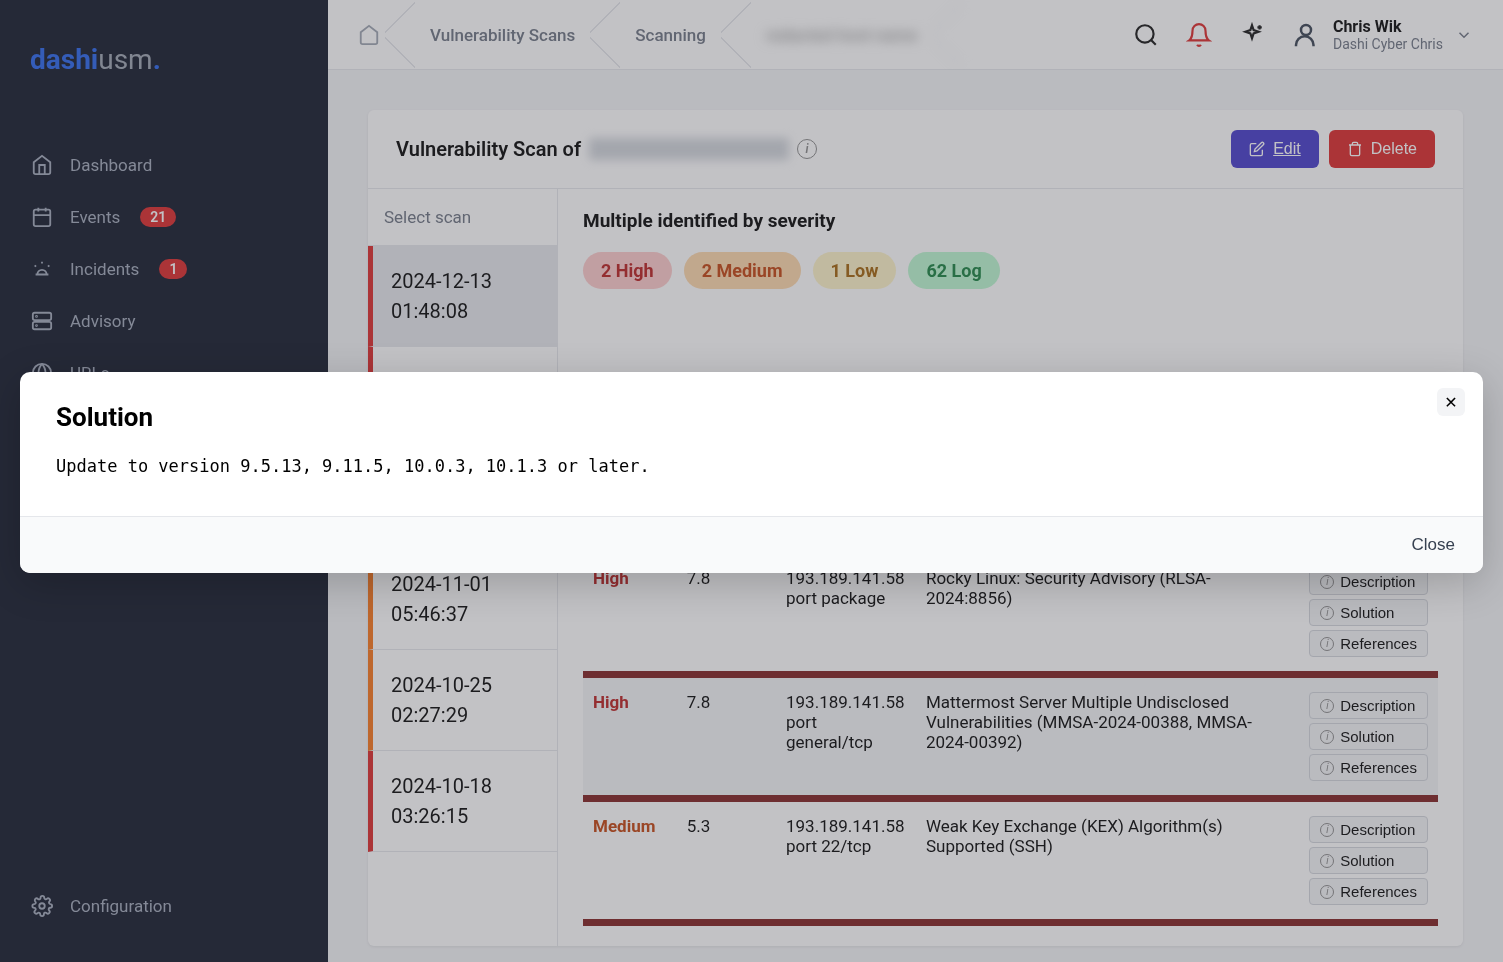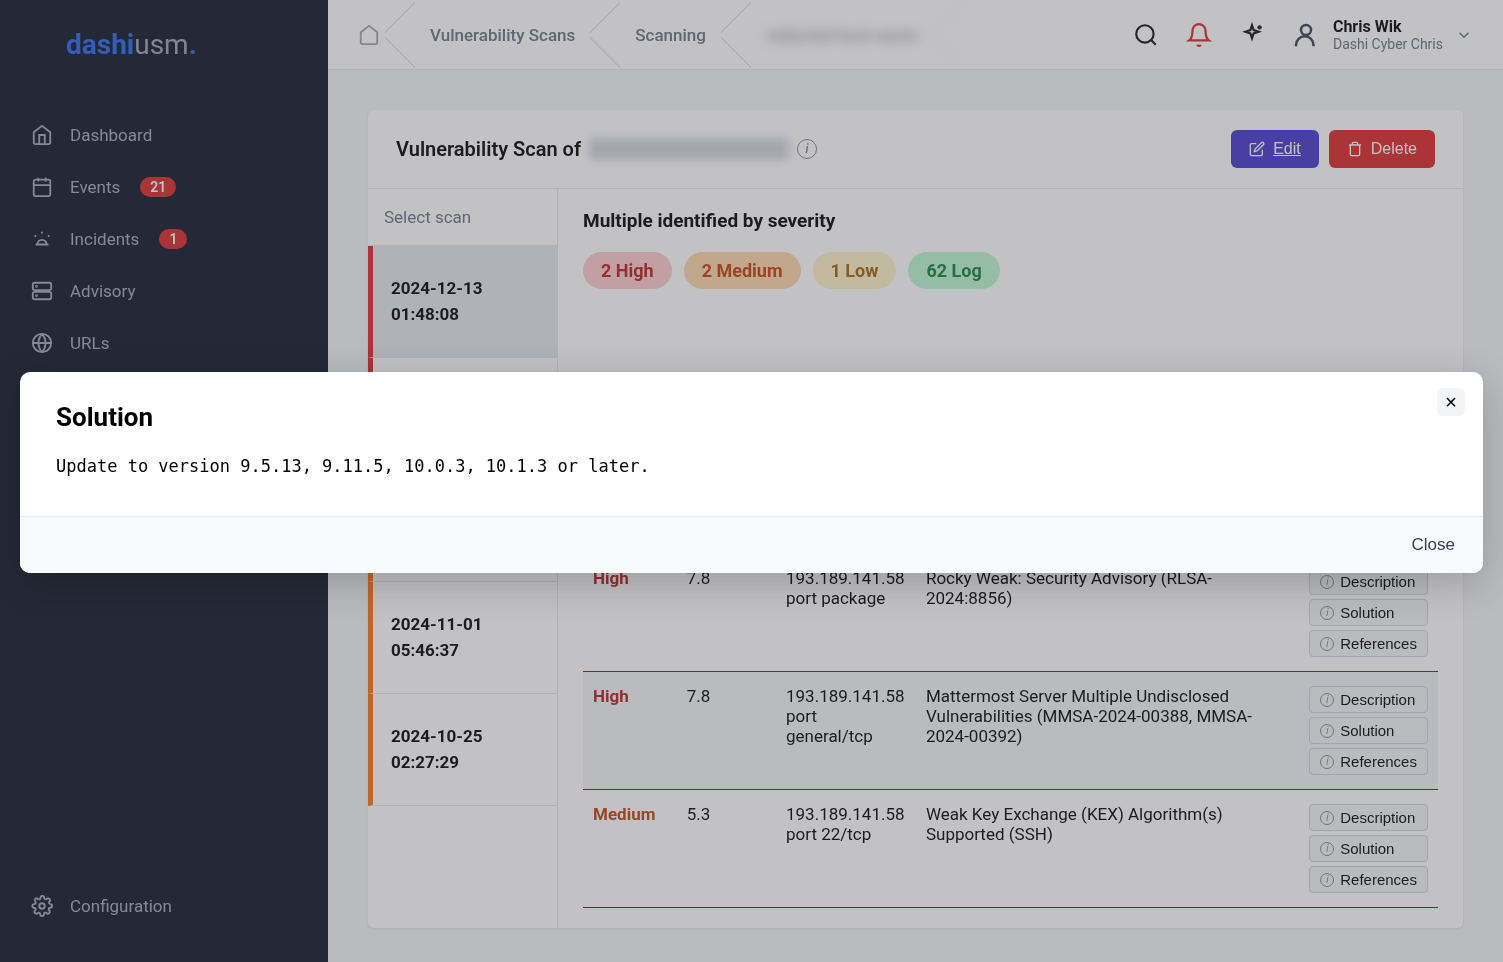--- a/index.html
+++ b/index.html
@@ -1,20 +1,20 @@
 <!DOCTYPE html>
 <html><head>
 <meta charset="utf-8">
 <style>
 * { box-sizing: border-box; margin: 0; padding: 0; }
 body { font-family: -apple-system, BlinkMacSystemFont, "Segoe UI", Roboto, sans-serif; background: #fff; width: 1503px; height: 962px; overflow: hidden; position: relative; }
 
 
 .sidebar { position: absolute; left: 0; top: 0; width: 328px; height: 962px; background: #0e1426; color: #a0a8b8; }
-.logo { padding: 28px 30px; font-size: 28px; font-weight: 700; color: #2563eb; margin-left: 36px; }
+.logo { padding: 43px 30px; font-size: 28px; font-weight: 700; color: #2563eb; }
 .logo .suffix { color: #9ca3af; font-weight: 400; }
 .logo .dot { color: #2563eb; }
 .nav { margin-top: 20px; }
 .nav-item { display: flex; align-items: center; padding: 14px 30px; font-size: 17px; color: #a0a8b8; cursor: pointer; gap: 16px; }
 .nav-item .icon { width: 24px; height: 24px; display: flex; align-items: center; justify-content: center; }
 .nav-item .badge { background: #dc2626; color: #fff; border-radius: 12px; padding: 2px 10px; font-size: 14px; font-weight: 600; margin-left: 4px; }
 .config-item { position: absolute; bottom: 30px; left: 0; right: 0; }
 
 
 .topbar { position: absolute; left: 328px; top: 0; right: 0; height: 70px; background: #fff; display: flex; align-items: center; border-bottom: 1px solid #e5e7eb; }
@@ -39,38 +39,38 @@
 .redacted { display: inline-block; width: 200px; height: 22px; background: #d1d5db; filter: blur(5px); border-radius: 3px; }
 .info-icon { width: 20px; height: 20px; border: 1.5px solid #888; border-radius: 50%; display: inline-flex; align-items: center; justify-content: center; font-size: 12px; color: #888; font-style: italic; }
 .card-actions { display: flex; gap: 10px; }
 .btn { padding: 10px 18px; border-radius: 6px; font-size: 16px; font-weight: 500; border: none; cursor: pointer; display: flex; align-items: center; gap: 8px; color: #fff; }
 .btn-primary { background: #4338ca; text-decoration: underline; }
 .btn-danger { background: #dc2626; }
 
 .content-row { display: flex; }
 .scan-list { width: 190px; border-right: 1px solid #e5e7eb; }
 .scan-list-header { padding: 18px 16px; font-size: 17px; color: #6b7280; border-bottom: 1px solid #e5e7eb; }
-.scan-item { padding: 30px 18px; border-bottom: 1px solid #e5e7eb; border-left: 5px solid transparent; font-size: 17px; font-weight: 700; line-height: 1.5; cursor: pointer; }
+.scan-item { padding: 20px 18px; border-bottom: 1px solid #e5e7eb; border-left: 5px solid transparent; font-size: 20px; font-weight: 400; line-height: 1.5; cursor: pointer; }
 .scan-item.active { background: #e5e7eb; border-left-color: #dc2626; }
 .scan-item.red { border-left-color: #dc2626; }
 .scan-item.orange { border-left-color: #f97316; }
 
 .scan-detail { flex: 1; padding: 20px 25px; }
 .scan-detail h2 { font-size: 24px; font-weight: 700; margin-bottom: 30px; }
 .severity-label { font-size: 19px; font-weight: 700; margin-bottom: 20px; }
 .pills { display: flex; gap: 12px; margin-bottom: 180px; }
 .pill { padding: 8px 18px; border-radius: 20px; font-size: 18px; font-weight: 700; }
 .pill-high { background: #fecaca; color: #b91c1c; }
 .pill-medium { background: #fed7aa; color: #c2410c; }
 .pill-low { background: #fef3c7; color: #a16207; }
 .pill-log { background: #bbf7d0; color: #15803d; }
 
 .results-table { width: 100%; border-collapse: collapse; }
 .results-table th { text-align: left; padding: 12px 10px; font-size: 17px; font-weight: 700; border-bottom: 1px solid #e5e7eb; }
-.results-table td { padding: 14px 10px; font-size: 17px; border-bottom: 1px solid #7f1d1d; vertical-align: top; }
+.results-table td { padding: 14px 10px; font-size: 17px; border-bottom: 7px solid #7f1d1d; vertical-align: top; }
 .results-table tr:nth-child(even) td { background: #f3f4f6; }
 .threat-high { color: #b91c1c; font-weight: 700; }
 .threat-medium { color: #c2410c; font-weight: 700; }
 .info-btns { display: flex; flex-direction: column; gap: 4px; }
 .info-btn { background: #f3f4f6; border: 1px solid #d1d5db; border-radius: 4px; padding: 4px 10px; font-size: 15px; display: flex; align-items: center; gap: 6px; cursor: pointer; }
 .info-btn .mini-info { width: 14px; height: 14px; border: 1px solid #888; border-radius: 50%; display: inline-flex; align-items: center; justify-content: center; font-size: 10px; font-style: italic; color: #888; }
 
 
 .overlay { position: absolute; inset: 0; background: rgba(80,80,90,0.35); }
 .modal { position: absolute; left: 20px; right: 20px; top: 372px; background: #fff; border-radius: 10px; box-shadow: 0 10px 40px rgba(0,0,0,0.2); }
@@ -228,20 +228,21 @@
     </div>
     <div class="content-row">
       <div class="scan-list">
         <div class="scan-list-header">Select scan</div>
         <div id="scan-items">
             <div class="scan-item red active">2024-12-13<br>01:48:08</div>
             <div class="scan-item red">2024-11-14<br>01:34:36</div>
             <div class="scan-item orange">2024-11-07<br>23:09:24</div>
             <div class="scan-item orange">2024-11-01<br>05:46:37</div>
             <div class="scan-item orange">2024-10-25<br>02:27:29</div>
+            <div class="scan-item red">2024-10-18<br>03:26:15</div>
           </div>
       </div>
       <div class="scan-detail">
         <div class="severity-label">Multiple identified by severity</div>
         <div class="pills">
           <span class="pill pill-high">2 High</span>
           <span class="pill pill-medium">2 Medium</span>
           <span class="pill pill-low">1 Low</span>
           <span class="pill pill-log">62 Log</span>
         </div>
@@ -253,21 +254,21 @@
                 <th>Detected on</th>
                 <th>Name</th>
                 <th>Information</th>
               </tr>
             </thead>
           <tbody id="table-body">
               <tr>
                 <td><span class="threat-high">High</span></td>
                 <td>7.8</td>
                 <td>193.189.141.58<br>port package</td>
-                <td>Rocky Weak: Security Advisory (RLSA-2024:8856)</td>
+                <td>Rocky Linux: Security Advisory (RLSA-2024:8856)</td>
                 <td>
                   <div class="info-btns">
                     <button class="info-btn"><span class="mini-info">i</span>Description</button>
                     <button class="info-btn"><span class="mini-info">i</span>Solution</button>
                     <button class="info-btn"><span class="mini-info">i</span>References</button>
                   </div>
                 </td>
               </tr>
               <tr>
                 <td><span class="threat-high">High</span></td>

